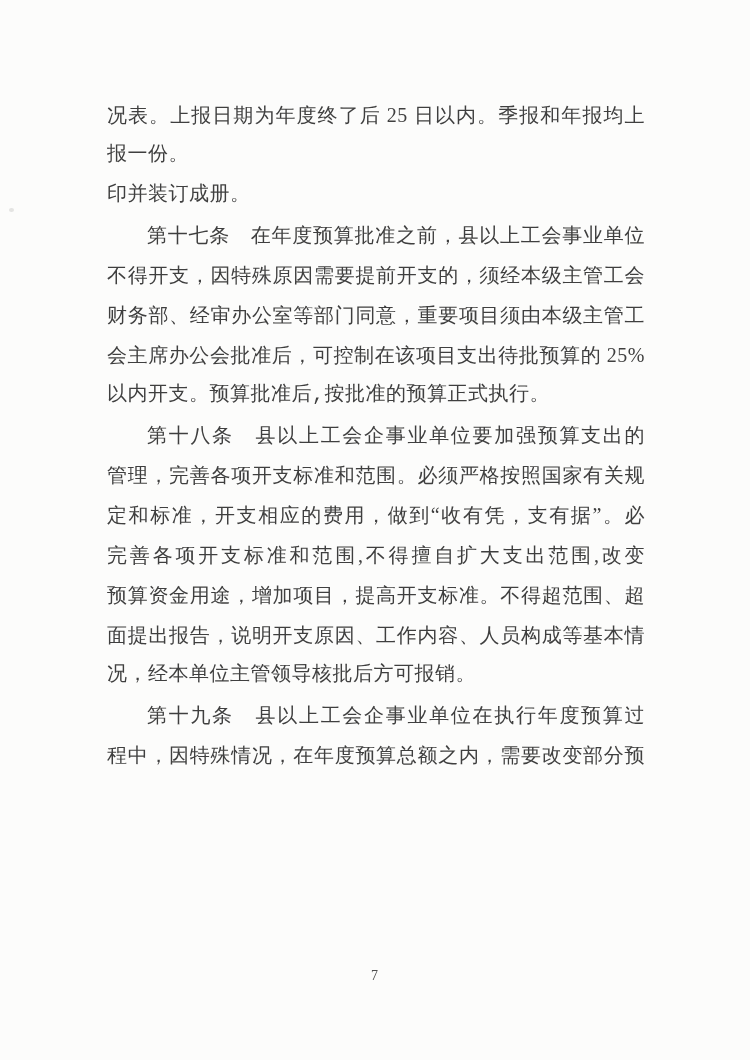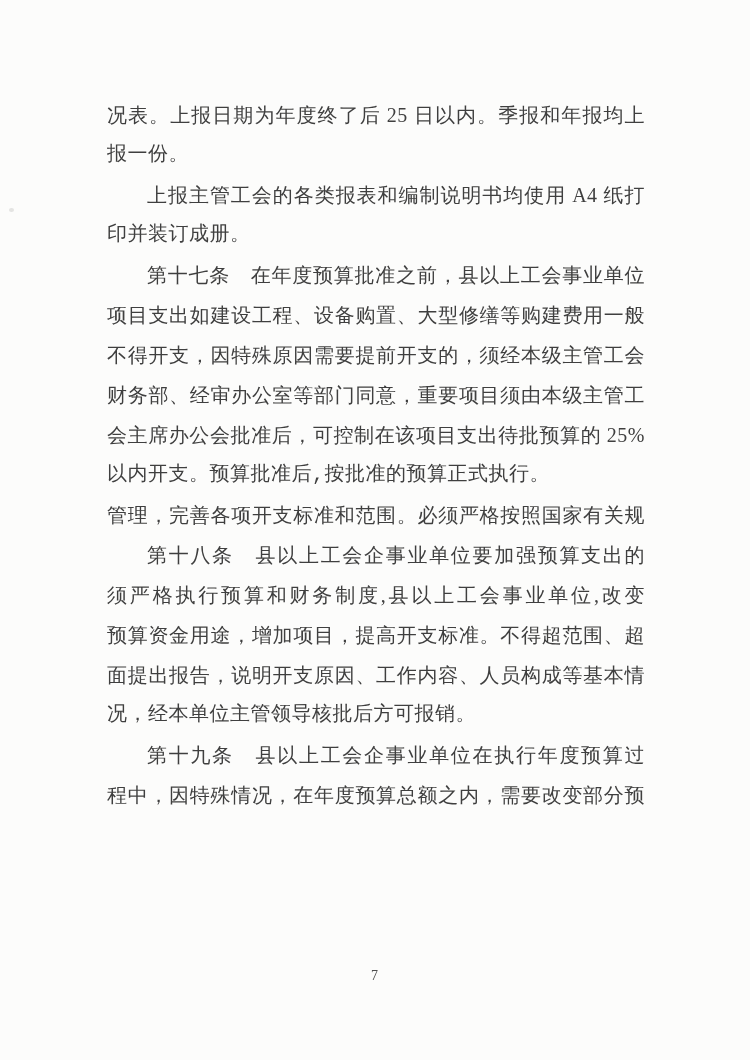--- a/index.html
+++ b/index.html
@@ -66,35 +66,34 @@
 </head>
 <body>
 
 <div class="page">
   <div class="text-block">
       <div class="para">
         <div class="line">况表。上报日期为年度终了后 25 日以内。季报和年报均上</div>
         <div class="line endline">报一份。</div>
       </div>
       <div class="para">
-        <div class="line indent">上报主管工会的各类报表和编制说明书均使用 A4 纸打</div>
         <div class="line endline">印并装订成册。</div>
       </div>
       <div class="para">
         <div class="line indent">第十七条　在年度预算批准之前，县以上工会事业单位</div>
-        <div class="line">项目支出如建设工程、设备购置、大型修缮等购建费用一般</div>
         <div class="line">不得开支，因特殊原因需要提前开支的，须经本级主管工会</div>
         <div class="line">财务部、经审办公室等部门同意，重要项目须由本级主管工</div>
         <div class="line">会主席办公会批准后，可控制在该项目支出待批预算的 25%</div>
         <div class="line endline">以内开支。预算批准后,按批准的预算正式执行。</div>
       </div>
       <div class="para">
+        <div class="line indent">第十八条　县以上工会企事业单位要加强预算支出的</div>
         <div class="line">管理，完善各项开支标准和范围。必须严格按照国家有关规</div>
-        <div class="line indent">第十八条　县以上工会企事业单位要加强预算支出的</div>
-        <div class="line">须严格执行预算和财务制度,县以上工会事业单位,改变</div>
+        <div class="line">定和标准，开支相应的费用，做到“收有凭，支有据”。必</div>
+        <div class="line">完善各项开支标准和范围,不得擅自扩大支出范围,改变</div>
         <div class="line">预算资金用途，增加项目，提高开支标准。不得超范围、超</div>
         <div class="line">面提出报告，说明开支原因、工作内容、人员构成等基本情</div>
         <div class="line endline">况，经本单位主管领导核批后方可报销。</div>
       </div>
       <div class="para">
         <div class="line indent">第十九条　县以上工会企事业单位在执行年度预算过</div>
         <div class="line">程中，因特殊情况，在年度预算总额之内，需要改变部分预</div>
       </div>
     </div>
   <div class="page-number">7</div>

